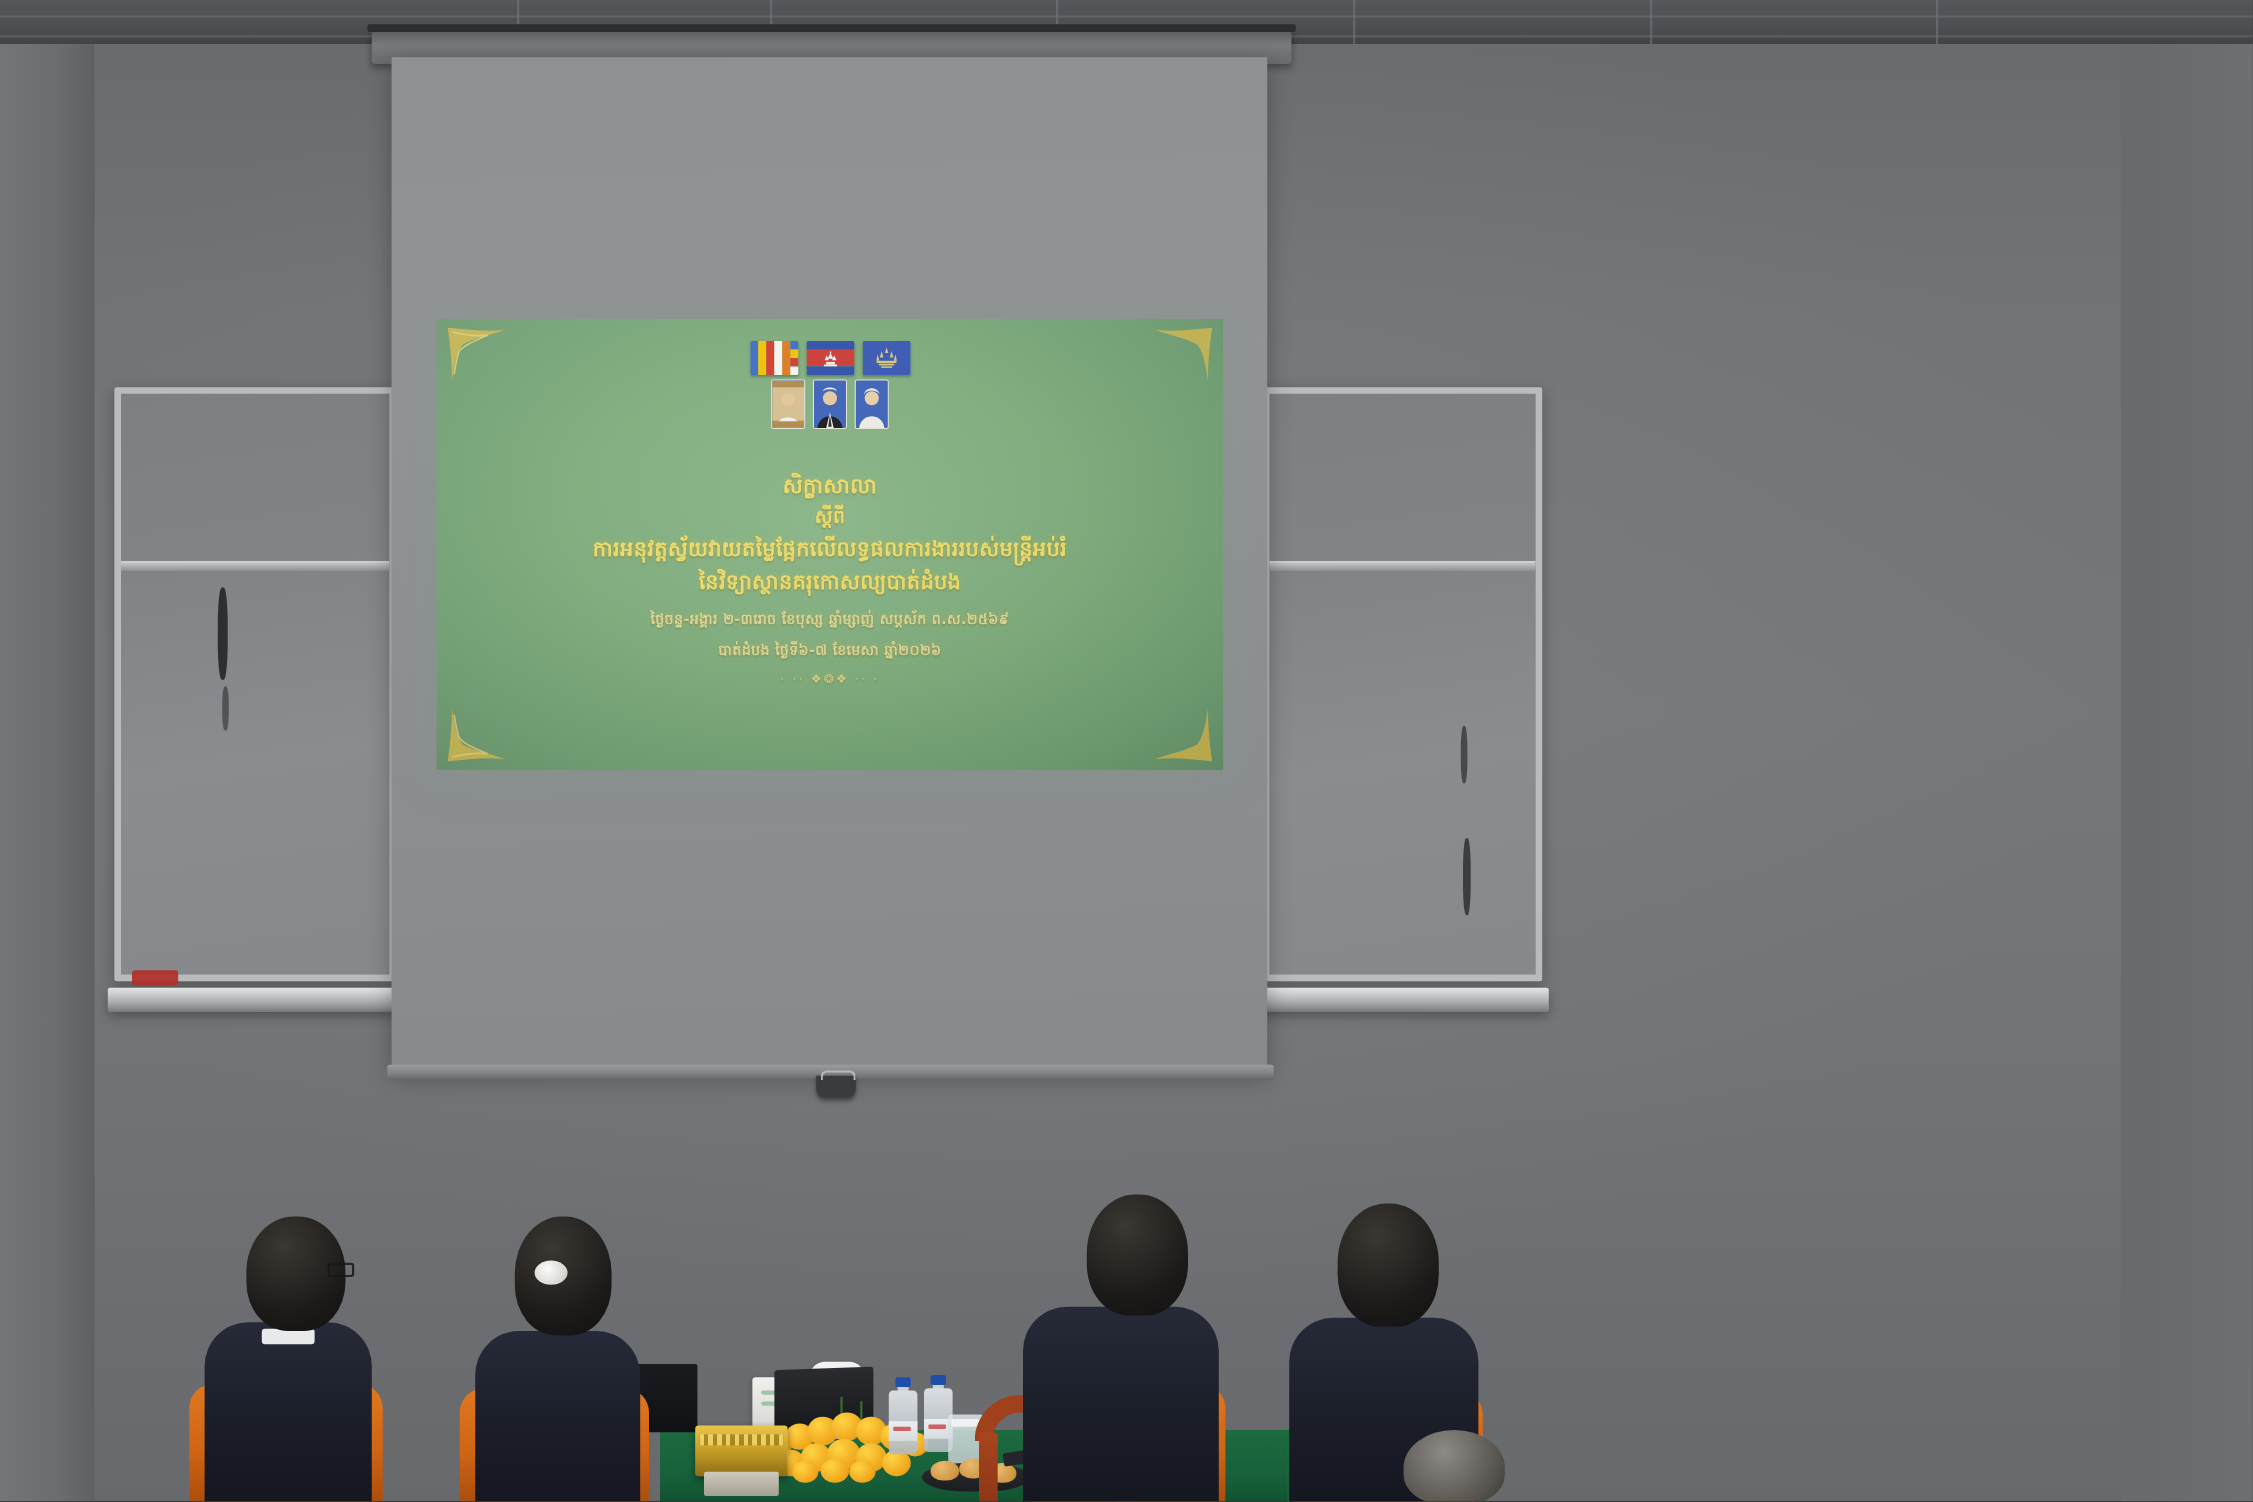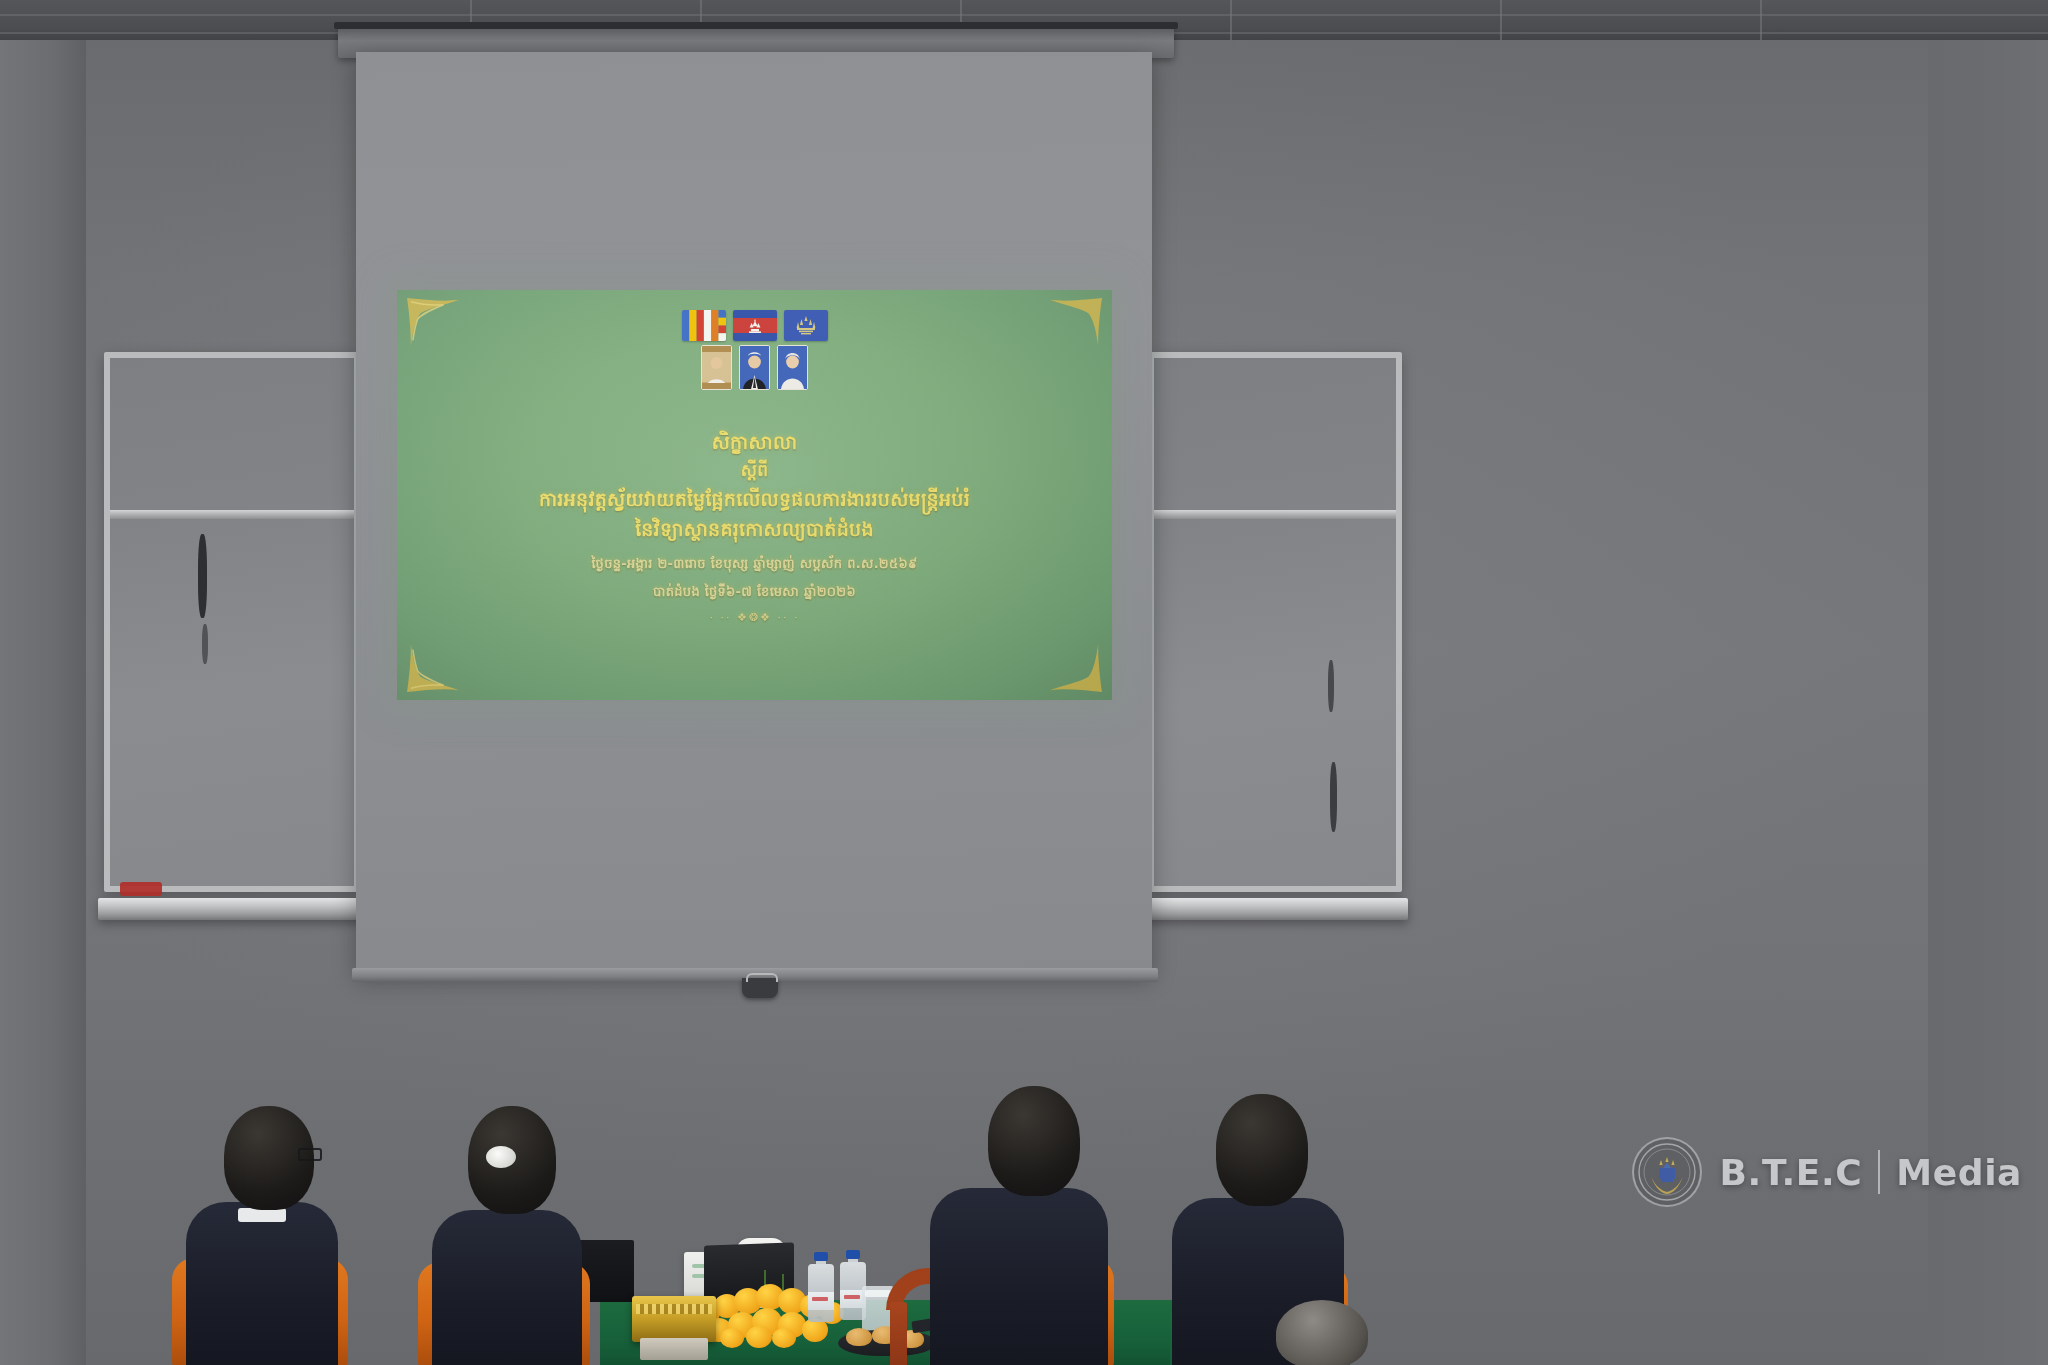--- a/index.html
+++ b/index.html
@@ -499,36 +499,14 @@
   <div class="person">
     <div class="chair" style="left:1176px;top:1264px;width:172px;height:104px;"></div>
     <div class="p-body" style="left:1172px;top:1198px;width:172px;height:170px;"></div>
     <div class="p-head" style="left:1216px;top:1094px;width:92px;height:112px;"></div>
   </div>
 
   <div class="person">
     <div class="hair-gray" style="left:1276px;top:1300px;width:92px;height:68px;"></div>
   </div>
 
-  <div class="wm">
-    <div class="wm-logo">
-      <svg viewBox="0 0 60 60">
-        <circle cx="30" cy="30" r="28" fill="none" stroke="#e3e4e6" stroke-width="1.4" opacity=".7"></circle>
-        <circle cx="30" cy="30" r="23" fill="none" stroke="#e3e4e6" stroke-width="0.8" opacity=".5"></circle>
-        <g fill="#e8c64a">
-          <path d="M30 15 l1.6 5 h-3.2 Z"></path>
-          <path d="M24 18 l1.6 5 h-3.2 Z"></path>
-          <path d="M36 18 l1.6 5 h-3.2 Z"></path>
-        </g>
-        <rect x="22" y="26" width="16" height="11" fill="#2e56b8"></rect>
-        <rect x="24" y="37" width="12" height="3" fill="#2e56b8"></rect>
-        <path d="M30 21 l4 5 h-8 Z" fill="#3f6ad0"></path>
-        <path d="M14 34 C18 45 26 49 30 50 C34 49 42 45 46 34 C42 47 34 52 30 52 C26 52 18 47 14 34 Z" fill="#d8b64a"></path>
-      </svg>
-    </div>
-    <div class="wm-text">
-      <span>B.T.E.C</span>
-      <span class="wm-div"></span>
-      <span>Media</span>
-    </div>
-  </div>
 
 </div>
 
 </body></html>

